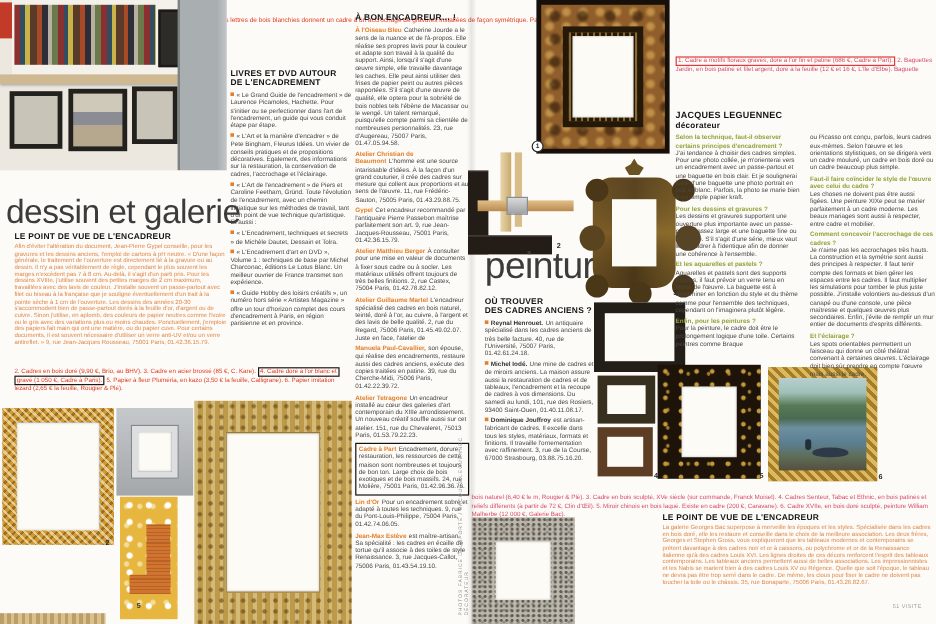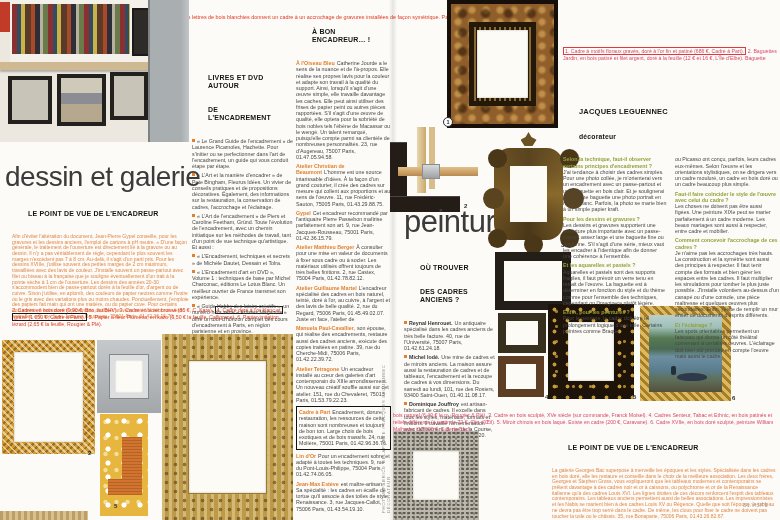--- a/index.html
+++ b/index.html
@@ -2,21 +2,21 @@
 <html><head>
 <meta charset="utf-8">
 <style>
   html,body{margin:0;padding:0;background:#e9e7e2;}
   .spread{position:relative;width:780px;height:520px;background:#fcfbf7;overflow:hidden;
           font-family:"Liberation Sans", sans-serif;color:#3a3a3a;}
   .abs{position:absolute;}
   
   .red-cap{color:#e23a24;font-size:5.4px;line-height:1.35;}
   .pink-cap{color:#d94a6a;font-size:5.2px;line-height:1.35;}
-  .sec-title{color:#141414;font-weight:bold;font-size:7px;line-height:1.15;letter-spacing:.2px;margin:16px;}
+  .sec-title{color:#141414;font-weight:bold;font-size:7px;line-height:1.15;letter-spacing:.2px;margin:0;}
   .small{font-size:5.3px;line-height:1.18;color:#474747;margin:0;}
   .orange-body{font-size:5px;line-height:1.14;color:#e0874a;margin:2px 0 0 0;}
   .headline{font-weight:normal;color:#3b3b3b;letter-spacing:-.5px;margin:0;}
   .ename{font-weight:bold;color:#e2802e;margin-right:2px;}
   .bname{font-weight:bold;color:#333;margin-right:2px;}
   .q{color:#94a23b;font-weight:bold;font-size:5.3px;line-height:1.18;margin:3px 0 0 0;}
   .a{font-size:5.3px;line-height:1.18;color:#474747;margin:0;}
   .sq{display:inline-block;width:3px;height:3px;background:#e2802e;margin-right:2px;vertical-align:1px;}
   .boxed-black{border:1px solid #1a1a1a;padding:0 1px;box-decoration-break:clone;-webkit-box-decoration-break:clone;}
   .boxed-red{border:1px solid #e03a3a;padding:0 1px;box-decoration-break:clone;-webkit-box-decoration-break:clone;}

